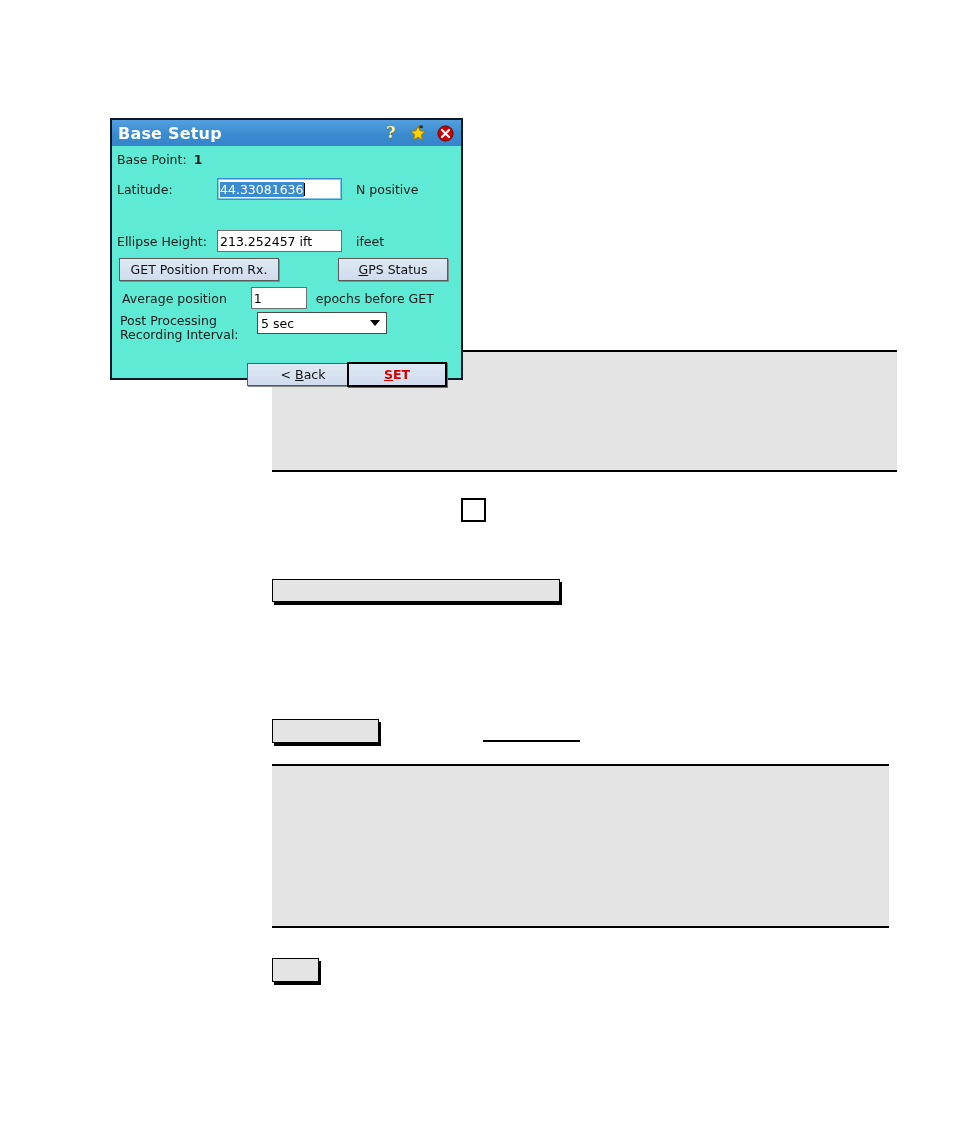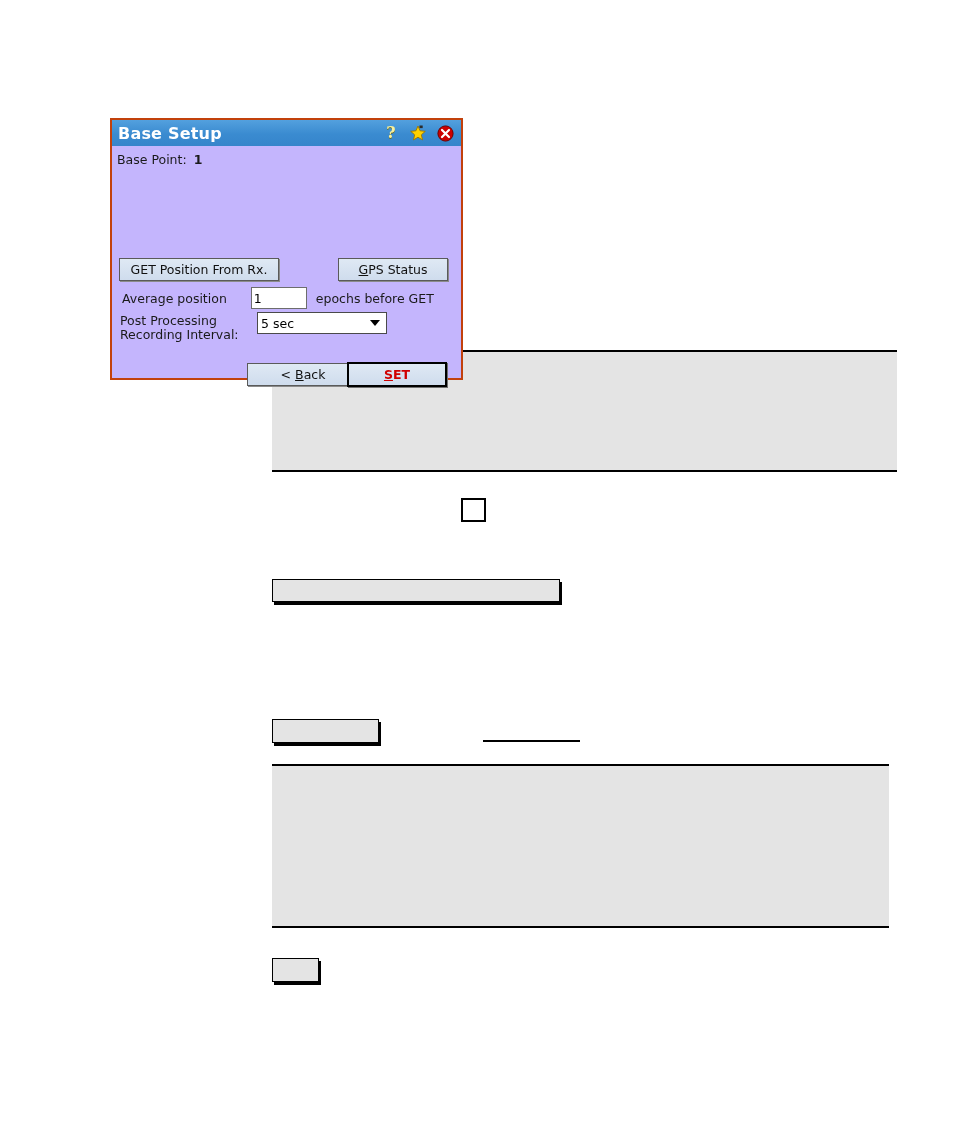--- a/index.html
+++ b/index.html
@@ -44,22 +44,22 @@
     height: 2px;
   }
 
   
   #base-setup-dialog {
     position: absolute;
     left: 110px;
     top: 118px;
     width: 353px;
     height: 262px;
-    background: #c4b5fd;
-    border: 2px solid #c2410c;
+    background: #5eead4;
+    border: 2px solid #0f172a;
     box-sizing: border-box;
     z-index: 10;
   }
   .titlebar {
     height: 26px;
     background: linear-gradient(to bottom, #53a0de 0%, #3a8bd0 55%, #3685cb 100%);
     display: flex;
     align-items: center;
     padding: 0 4px 0 6px;
     box-sizing: border-box;
@@ -224,22 +224,37 @@
     </div>
   </div>
 
   <div class="client">
 
     <div class="row" style="left:5px; top:6px;">
       <span class="lbl">Base Point:</span>
       <span class="lbl lbl-bold" style="margin-left:7px;">1</span>
     </div>
 
-
-
+    <div class="row" style="left:5px; top:32px;">
+      <span class="lbl" style="width:100px;">Latitude:</span>
+      <div class="txtfield focused" style="width:125px; height:22px;">
+        <span class="sel-text">44.33081636</span>
+          <span class="caret"></span>
+      </div>
+      <span class="lbl" style="margin-left:14px;">N positive</span>
+    </div>
+
+
+    <div class="row" style="left:5px; top:84px;">
+      <span class="lbl" style="width:100px;">Ellipse Height:</span>
+      <div class="txtfield" style="width:125px; height:22px;">
+        <span>213.252457 ift</span>
+      </div>
+      <span class="lbl" style="margin-left:14px;">ifeet</span>
+    </div>
 
     <div class="btn" style="position:absolute; left:7px; top:112px; width:160px; height:23px;">
       <span>GET Position From Rx.</span>
     </div>
 
     <div class="btn" style="position:absolute; left:226px; top:112px; width:110px; height:23px;">
       <span><span class="accel">G</span><span>PS Status</span></span>
     </div>
 
     <div class="row" style="left:10px; top:141px;">

